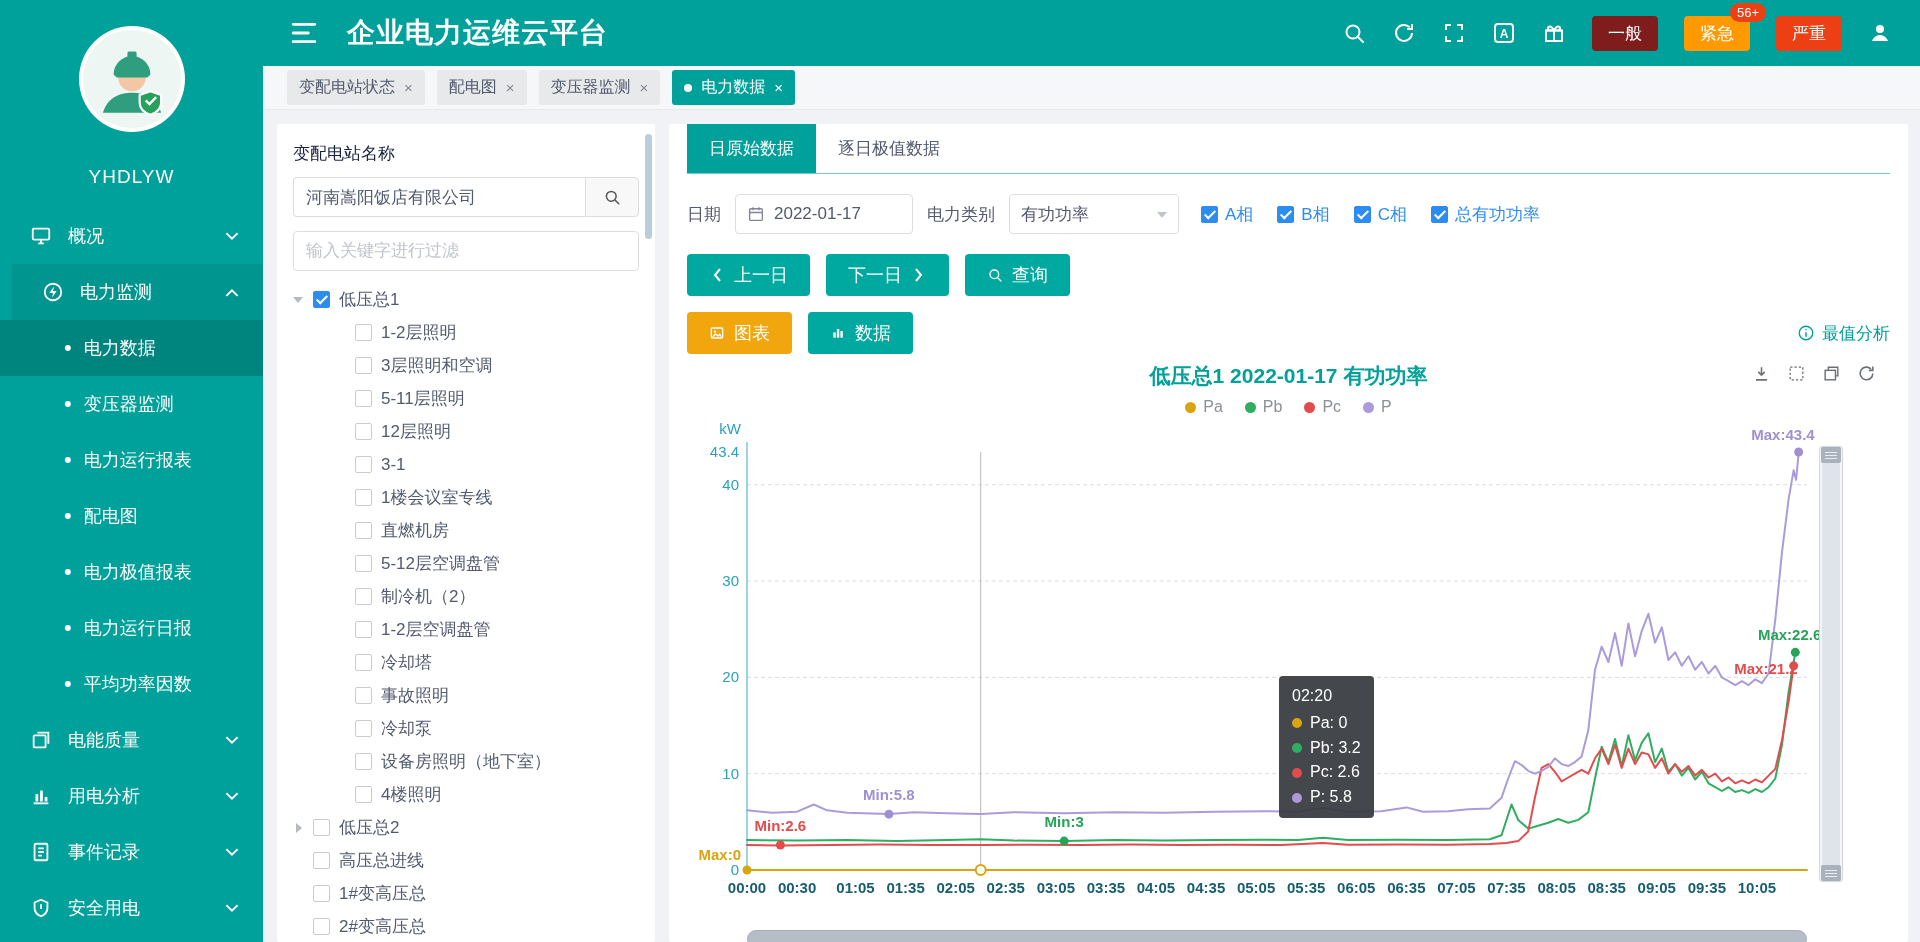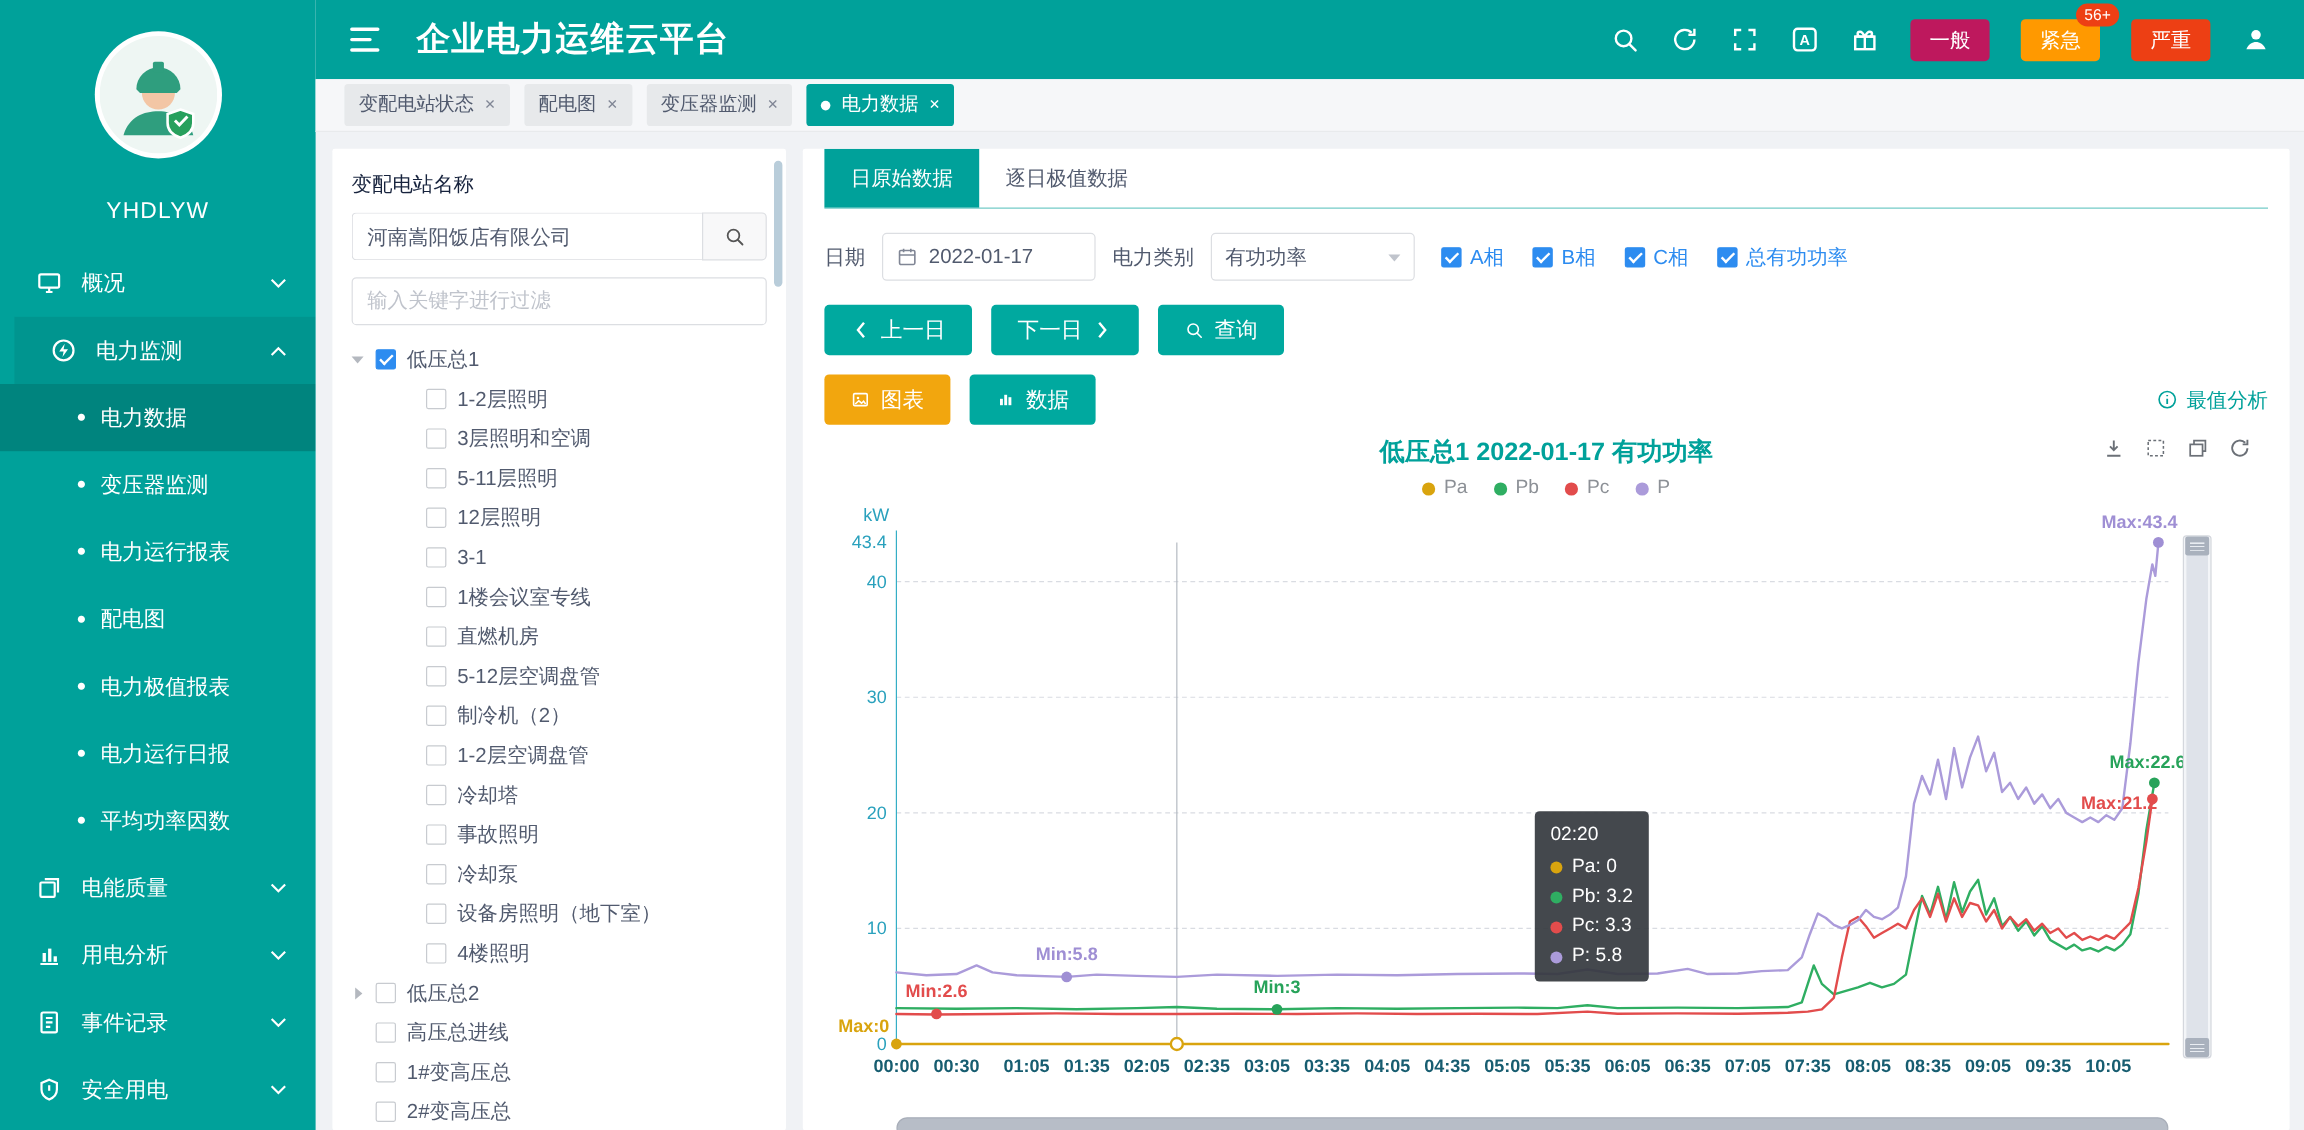--- a/index.html
+++ b/index.html
@@ -296,21 +296,21 @@
               <rect x="3" y="3" width="18" height="18" rx="3" fill="none" stroke="currentColor" stroke-width="2"></rect>
               <text x="12" y="16.5" text-anchor="middle" font-size="12" font-weight="bold" fill="currentColor">A</text>
             </svg>
           </span>
           <span class="tb-icon">
             <svg viewBox="0 0 24 24">
               <rect x="4" y="9.5" width="16" height="10.5" fill="none" stroke="currentColor" stroke-width="2"></rect>
               <path d="M4 9.5h16M12 9.5V20M8.5 9.5C7 9.5 6 8.4 6 7.2 6 5.9 7 5.4 8 5.4c1.8 0 3 2 4 4.1 1-2.1 2.2-4.1 4-4.1 1 0 2 .5 2 1.8 0 1.2-1 2.3-2.5 2.3" fill="none" stroke="currentColor" stroke-width="2"></path>
             </svg>
           </span>
-          <span class="badge" style="background:#be185d">一般</span>
+          <span class="badge" style="background:#7f1d1d">一般</span>
           <span class="badge" style="background:#ff9900">紧急<span class="badge-count">56+</span></span>
           <span class="badge" style="background:#ed3f14">严重</span>
           <span class="tb-icon">
             <svg viewBox="0 0 24 24">
               <circle cx="12" cy="8" r="4" fill="currentColor"></circle>
               <path d="M4 20c1.5-4 5-6 8-6s6.5 2 8 6z" fill="currentColor"></path>
             </svg>
           </span>
         </div>
     </header>
@@ -651,21 +651,21 @@
                 <div class="tt-row">
                   <span class="tt-dot" style="background:#d9a40e"></span>
                   <span>Pa: 0</span>
                 </div>
                 <div class="tt-row">
                   <span class="tt-dot" style="background:#2fae62"></span>
                   <span>Pb: 3.2</span>
                 </div>
                 <div class="tt-row">
                   <span class="tt-dot" style="background:#e24c4c"></span>
-                  <span>Pc: 3.3</span>
+                  <span>Pc: 2.6</span>
                 </div>
                 <div class="tt-row">
                   <span class="tt-dot" style="background:#ab9bda"></span>
                   <span>P: 5.8</span>
                 </div>
               </div>
             <div class="v-zoom">
               <div class="vz-thumb"></div>
               <div class="vz-handle top"></div>
               <div class="vz-handle bottom"></div>

